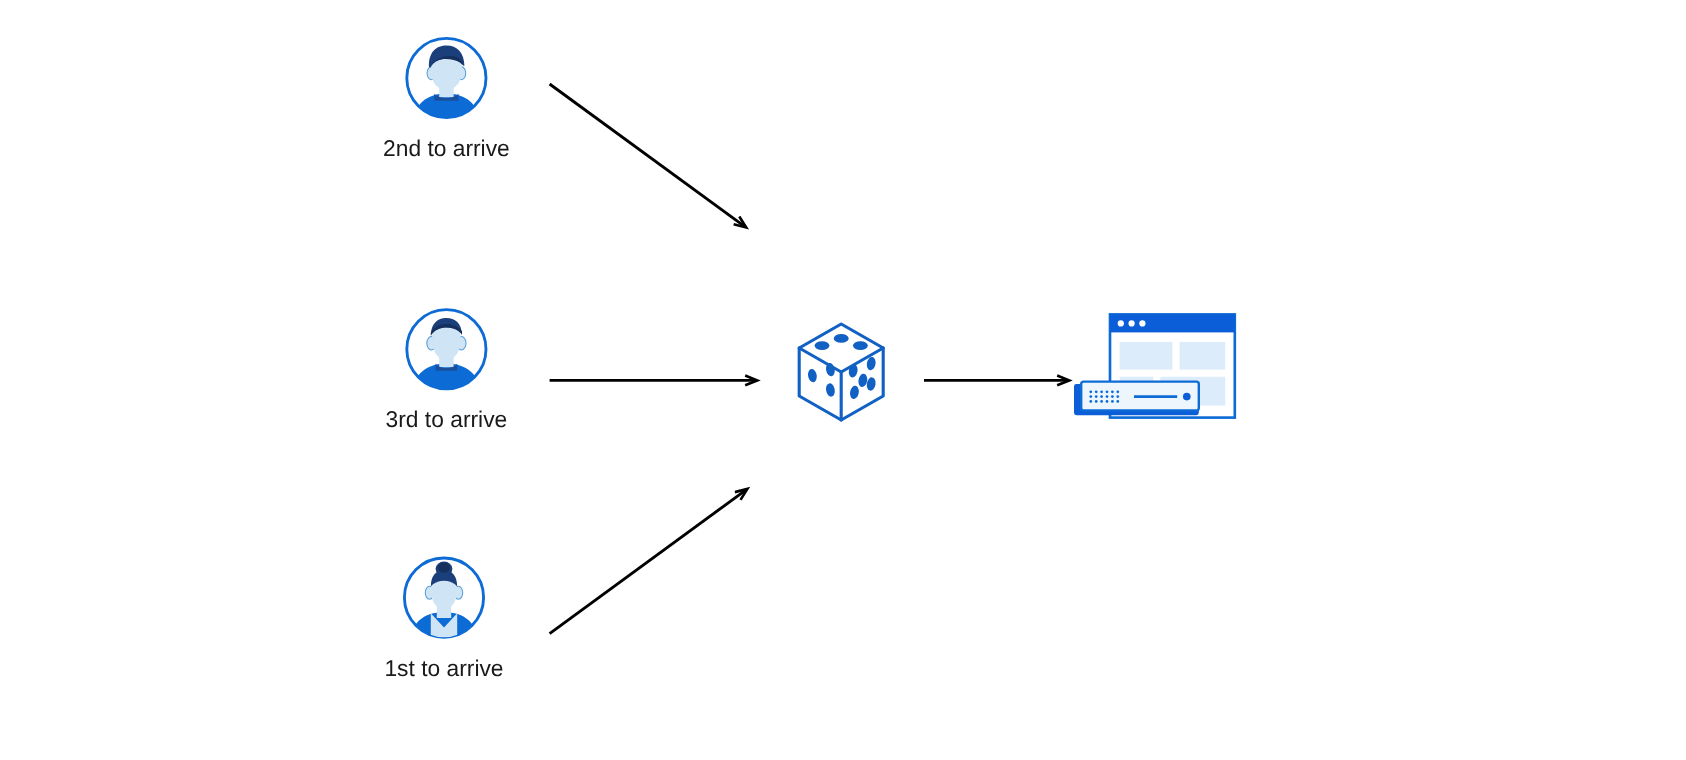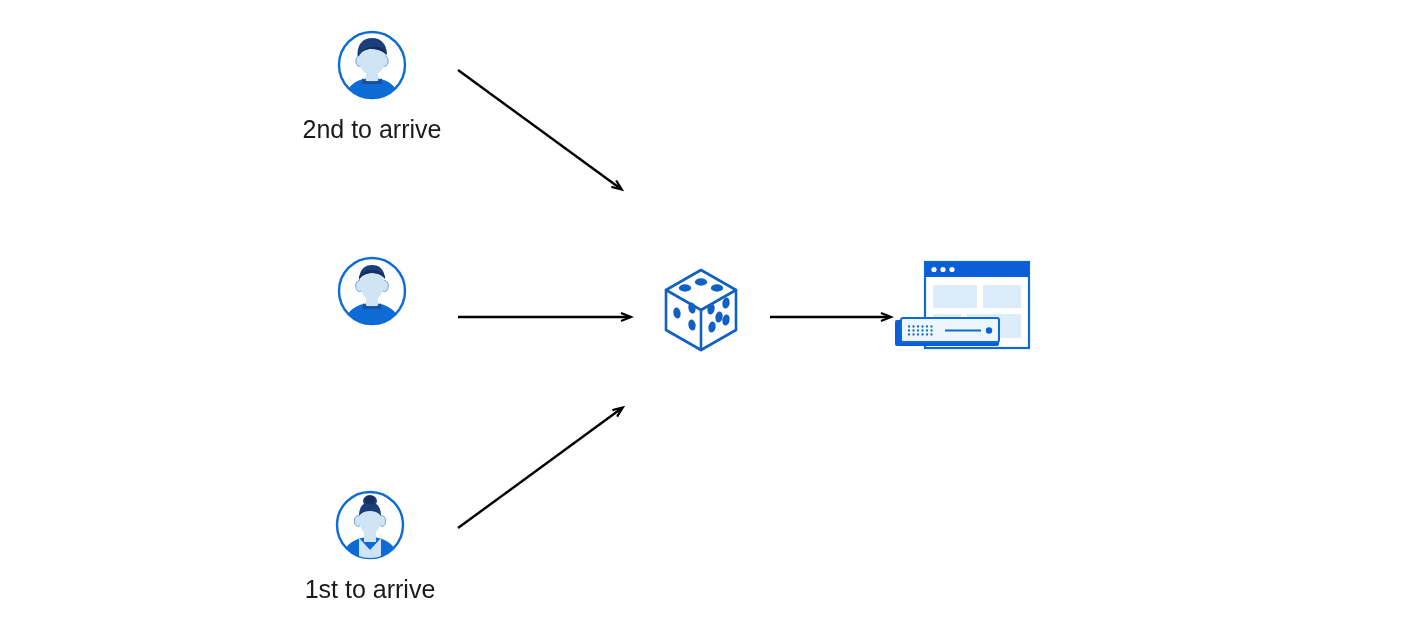--- a/index.html
+++ b/index.html
@@ -20,21 +20,21 @@
     width: 1405px;
     height: 633px;
     background: #ffffff;
   }
   .node {
     position: absolute;
   }
   .node-label {
     text-align: center;
     color: #1a1a1a;
-    font-size: 25px;
+    font-size: 19px;
     font-family: "Liberation Sans", sans-serif;
     white-space: nowrap;
     line-height: 1.2;
   }
   .avatar-node { width: 160px; }
   .avatar-wrap {
     width: 160px;
     display: flex;
     justify-content: center;
   }
@@ -114,23 +114,24 @@
           <path d="M31 41 L43 41 L43 52 L31 52 Z" fill="#cfe4f5"></path>
           <path d="M28 49 C31 54 43 54 46 49 L46 55 L28 55 Z" fill="#1a4f9c"></path>
           <ellipse cx="24.5" cy="32" rx="3.8" ry="5.6" fill="#cfe4f5" stroke="#5a9fd8" stroke-width="0.9"></ellipse>
           <ellipse cx="49.5" cy="32" rx="3.8" ry="5.6" fill="#cfe4f5" stroke="#5a9fd8" stroke-width="0.9"></ellipse>
           <path d="M25 29 C25 18 30 13 37 13 C44 13 49 18 49 29 C49 39 44 46 37 46 C30 46 25 39 25 29 Z" fill="#cfe4f5"></path>
           <path d="M24 27 C24 15 30 11 37 11 C44 11 50 15 50 26 L50 23 C46 20 41 19 37 19 C32 19 27 21 24 24 Z" fill="#1b3f7a"></path>
           <path d="M24 26 C27 21 32 19 37 19 C42 19 47 21 50 25 L50 22 C47 18 42 16 37 16 C31 16 26 19 24 23 Z" fill="#16305e"></path>
         </g>
       </svg>
     </div>
-  </div>
-
-  <div class="node avatar-node" style="left:290px; top:488px;">
+    <div class="node-label">3rd to arrive</div>
+  </div>
+
+  <div class="node avatar-node" style="left:290px; top:461px;">
     <div class="avatar-wrap">
       <svg width="74" height="74" viewBox="0 0 74 74" xmlns="http://www.w3.org/2000/svg">
         <defs>
             <clipPath id="clipC">
               <circle cx="37" cy="37" r="33"></circle>
             </clipPath>
           </defs>
         <circle cx="37" cy="37" r="33" fill="#ffffff" stroke="#0d6bd6" stroke-width="2.4"></circle>
         <g clip-path="url(#clipC)">
           <path d="M9 74 C9 57 22 49 37 49 C52 49 65 57 65 74 Z" fill="#0d6bd6"></path>

